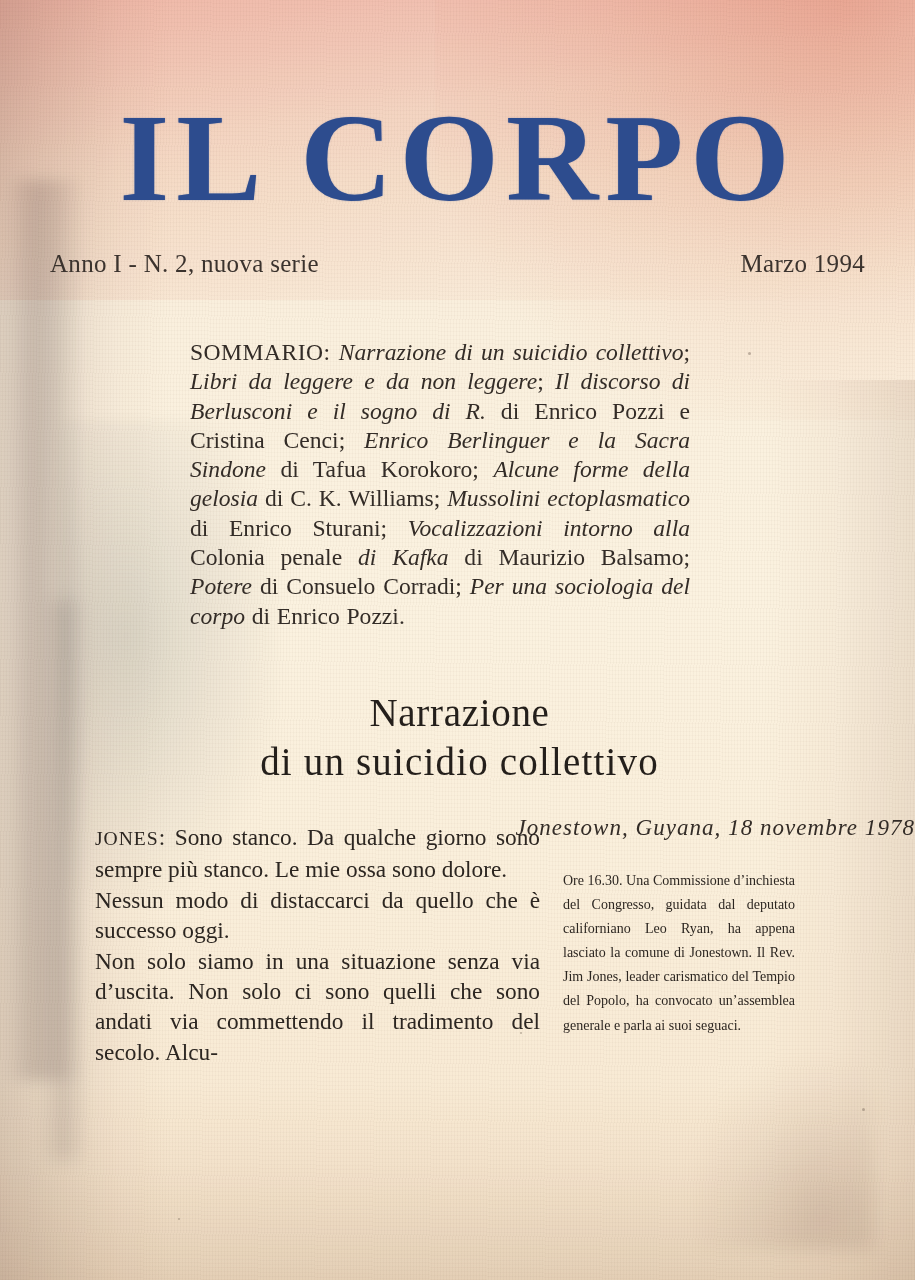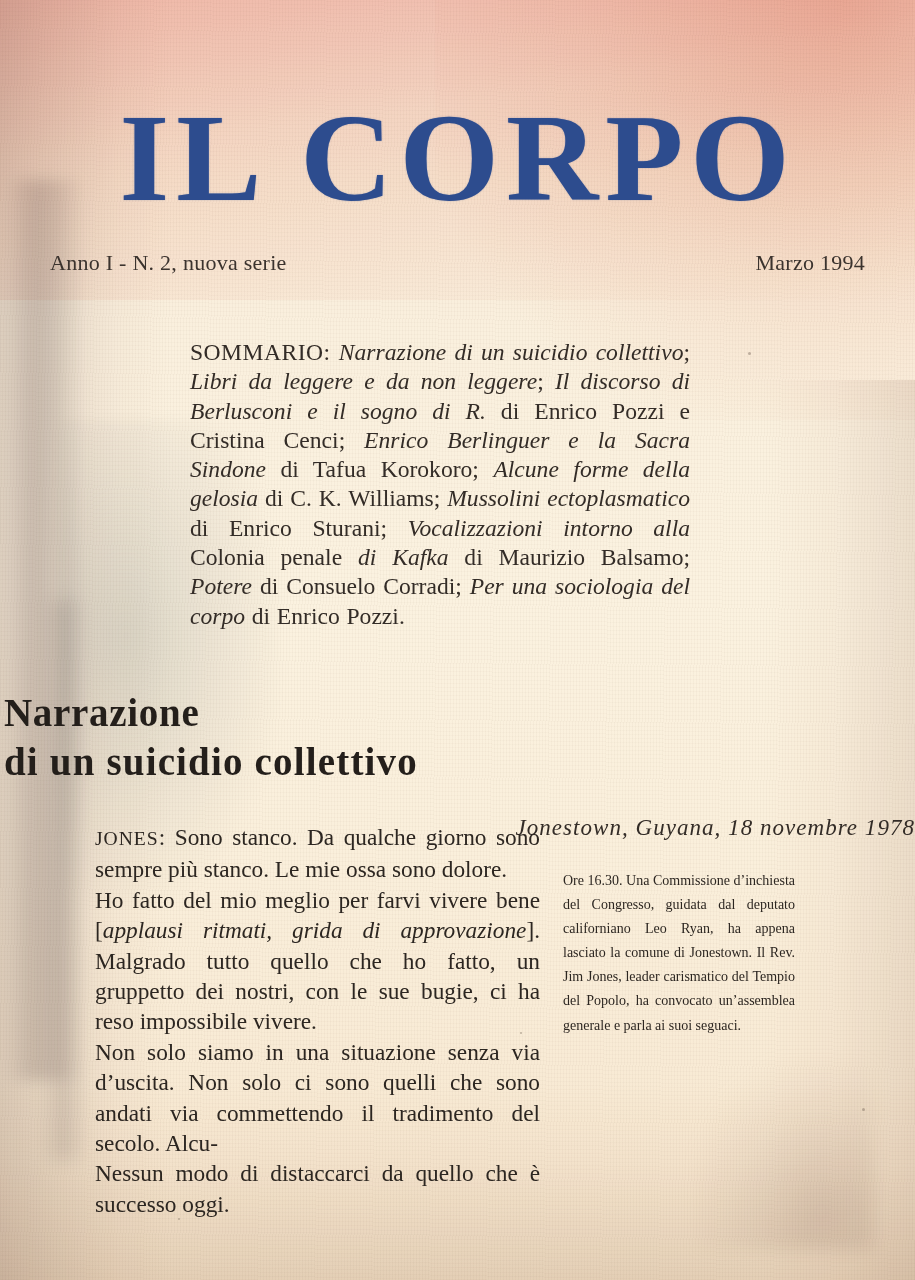--- a/index.html
+++ b/index.html
@@ -140,21 +140,21 @@
   }
 
   .issue-line {
     position: absolute;
     left: 50px;
     top: 234px;
     width: 818px;
     display: flex;
     justify-content: space-between;
     align-items: baseline;
-    font-size: 22px;
+    font-size: 25px;
     color: #3b332e;
     letter-spacing: 0.012em;
   }
   .issue-left { white-space: nowrap; }
   .issue-right { white-space: nowrap; padding-right: 3px; margin-top: 16px; }
 
   
   .sommario {
     position: absolute;
     left: 190px;
@@ -169,22 +169,22 @@
   }
   .sommario .lbl { font-variant: normal; letter-spacing: 0.02em; }
   .sommario i { font-style: italic; }
 
   
   .art-title {
     position: absolute;
     left: 4px;
     right: 0;
     top: 688px;
-    text-align: left;
-    font-weight: bold;
+    text-align: center;
+    font-weight: normal;
     font-size: 39px;
     line-height: 49px;
     letter-spacing: 0.018em;
     color: #241f1b;
   }
   .art-title .l2 { letter-spacing: 0.03em; }
   .art-sub {
     position: absolute;
     left: 0; right: 0;
     top: 795px;
@@ -277,23 +277,22 @@
 
     <div class="art-title">
       <div class="l1">Narrazione</div>
       <div class="l2">di un suicidio collettivo</div>
     </div>
 
     <div class="art-sub">Jonestown, Guyana, 18 novembre 1978</div>
 
     <div class="col-left">
       <p><span class="smallcaps">JONES</span><span>:</span><span> Sono stanco. Da qualche giorno sono sempre più stanco. Le mie ossa sono dolore.</span></p>
-      <p><span>Ho fatto del mio meglio per farvi vivere bene [</span><i>applausi ritmati, grida di approvazione</i><span>]. Malgrado tutto quello che ho fatto, un gruppetto dei nostri, con le sue bugie, ci ha reso impossibile vivere.</span></p>
+      <p>Nessun modo di distaccarci da quello che è successo oggi.</p>
       <p>Non solo siamo in una situazione senza via d’uscita. Non solo ci sono quelli che sono andati via commettendo il tradimento del secolo. Alcu-</p>
-      <p>Nessun modo di distaccarci da quello che è successo oggi.</p>
     </div>
 
     <div class="col-right">
       <p>Ore 16.30. Una Commissione d’inchiesta del Congresso, guidata dal deputato californiano Leo Ryan, ha appena lasciato la comune di Jonestown. Il Rev. Jim Jones, leader carismatico del Tempio del Popolo, ha convocato un’assemblea generale e parla ai suoi seguaci.</p>
     </div>
 
   </div>
 </div>
 
 </body></html>

